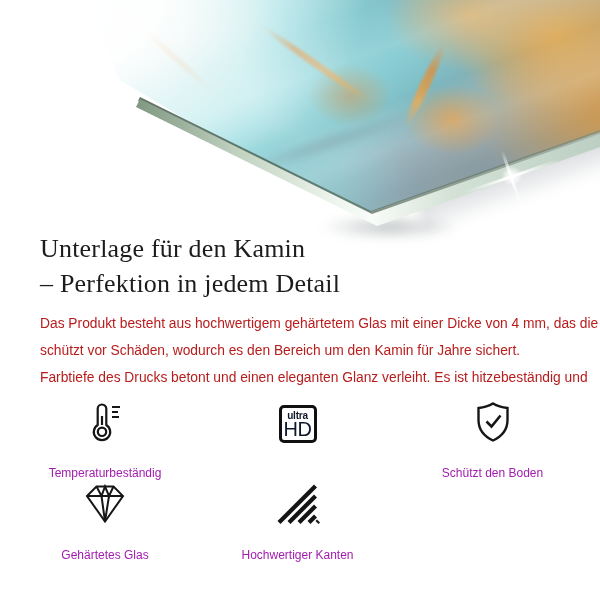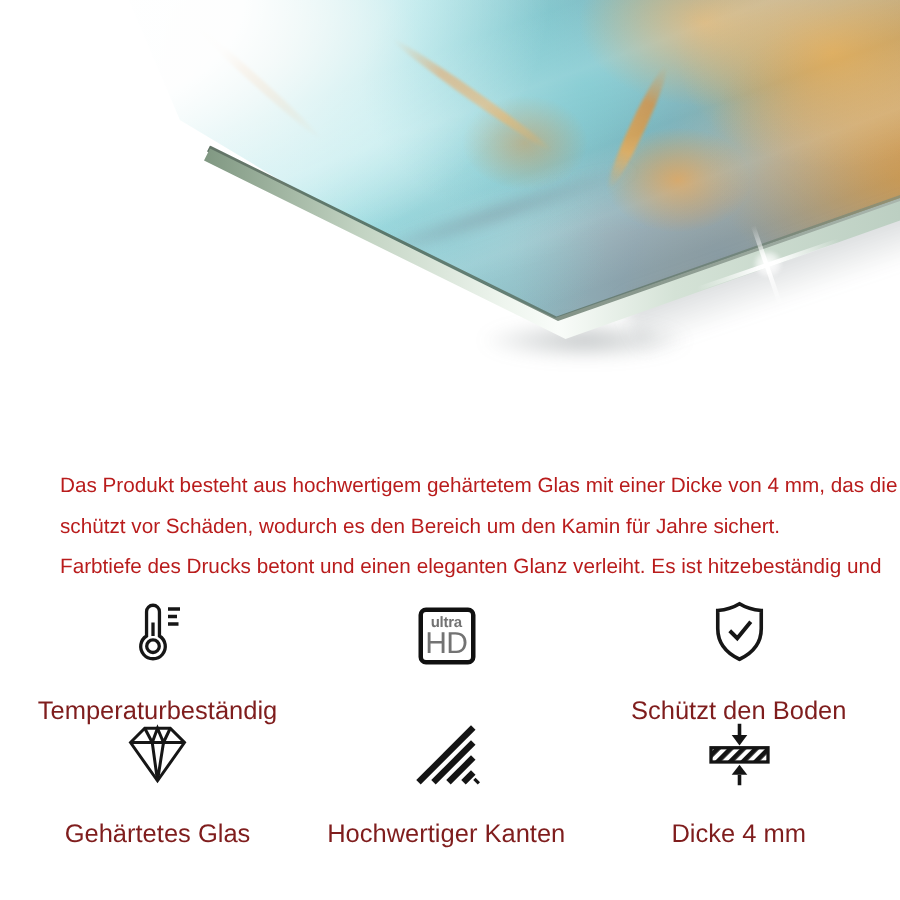--- a/index.html
+++ b/index.html
@@ -60,23 +60,23 @@
   
   .heading{position:absolute;left:40px;top:231px;z-index:5;color:#1c1c1c;
     font-family:"Liberation Serif",serif;font-size:26px;line-height:35px;letter-spacing:.2px;}
   .desc{position:absolute;left:40px;top:310px;z-index:5;color:#b91c1c;font-size:13.8px;line-height:27px;}
 
   
   .features{position:absolute;left:10px;top:398px;width:580px;display:grid;
     grid-template-columns:190px 195px 195px;z-index:5;}
   .feature{height:82px;display:flex;flex-direction:column;align-items:center;}
   .icon-wrap{height:52px;display:flex;align-items:center;justify-content:center;}
-  .feature-label{font-size:17px;color:#7f1d1d;margin-top:20px;white-space:nowrap;}
+  .feature-label{font-size:12px;color:#a21caf;margin-top:20px;white-space:nowrap;}
   .uhd-box{width:38px;height:38px;border:3px solid #101010;border-radius:5px;box-sizing:border-box;
-    display:flex;flex-direction:column;align-items:center;justify-content:center;color:#737373;}
+    display:flex;flex-direction:column;align-items:center;justify-content:center;color:#0f172a;}
   .uhd-top{font-size:10px;font-weight:700;line-height:10px;letter-spacing:-.2px;}
   .uhd-bottom{font-size:20px;font-weight:400;line-height:16px;letter-spacing:-.5px;}
   .ic{display:block;}
 </style>
 </head>
 <body>
 
 <div class="stage">
 
   <div class="hero">
@@ -92,20 +92,24 @@
     <div class="shadow-edge"></div>
     <div class="edge-seam"></div>
     <div class="edge-face"></div>
     <div class="sparkle">
       <div class="ray-a"></div>
         <div class="ray-b"></div>
         <div class="glow"></div>
     </div>
   </div>
 
+  <div class="heading">
+    <div>Unterlage für den Kamin</div>
+    <div>– Perfektion in jedem Detail</div>
+  </div>
 
   <div class="desc">
     <div>Das Produkt besteht aus hochwertigem gehärtetem Glas mit einer Dicke von 4 mm, das die</div>
     <div>schützt vor Schäden, wodurch es den Bereich um den Kamin für Jahre sichert.</div>
     <div>Farbtiefe des Drucks betont und einen eleganten Glanz verleiht. Es ist hitzebeständig und</div>
   </div>
 
   <div class="features">
 
     <div class="feature">
@@ -157,32 +161,15 @@
           <path d="M4,41.5 L40.5,5"></path>
           <path d="M14,41.5 L40.5,15"></path>
           <path d="M24,41.5 L40.5,25"></path>
           <path d="M34,41.5 L40.5,35"></path>
           <path d="M42,41.5 L43.5,40"></path>
         </svg>
       </div>
       <div class="feature-label">Hochwertiger Kanten</div>
     </div>
 
-    <div class="feature">
-      <div class="icon-wrap">
-        <svg class="ic" width="46" height="46" viewBox="0 0 46 46">
-          <defs>
-            <pattern id="hatch" patternUnits="userSpaceOnUse" width="6" height="6" patternTransform="rotate(45)">
-              <rect width="3.2" height="6" fill="#141414"></rect>
-            </pattern>
-          </defs>
-          <rect x="4" y="18.5" width="38" height="9.5" fill="url(#hatch)" stroke="#141414" stroke-width="2.2"></rect>
-          <path d="M23,2.5 V10" stroke="#141414" stroke-width="2.4"></path>
-          <polygon points="17.8,10 28.2,10 23,17" fill="#141414"></polygon>
-          <path d="M23,43.5 V36.5" stroke="#141414" stroke-width="2.4"></path>
-          <polygon points="17.8,36.5 28.2,36.5 23,29.8" fill="#141414"></polygon>
-        </svg>
-      </div>
-      <div class="feature-label">Dicke 4 mm</div>
-    </div>
 
   </div>
 </div>
 
 </body></html>

